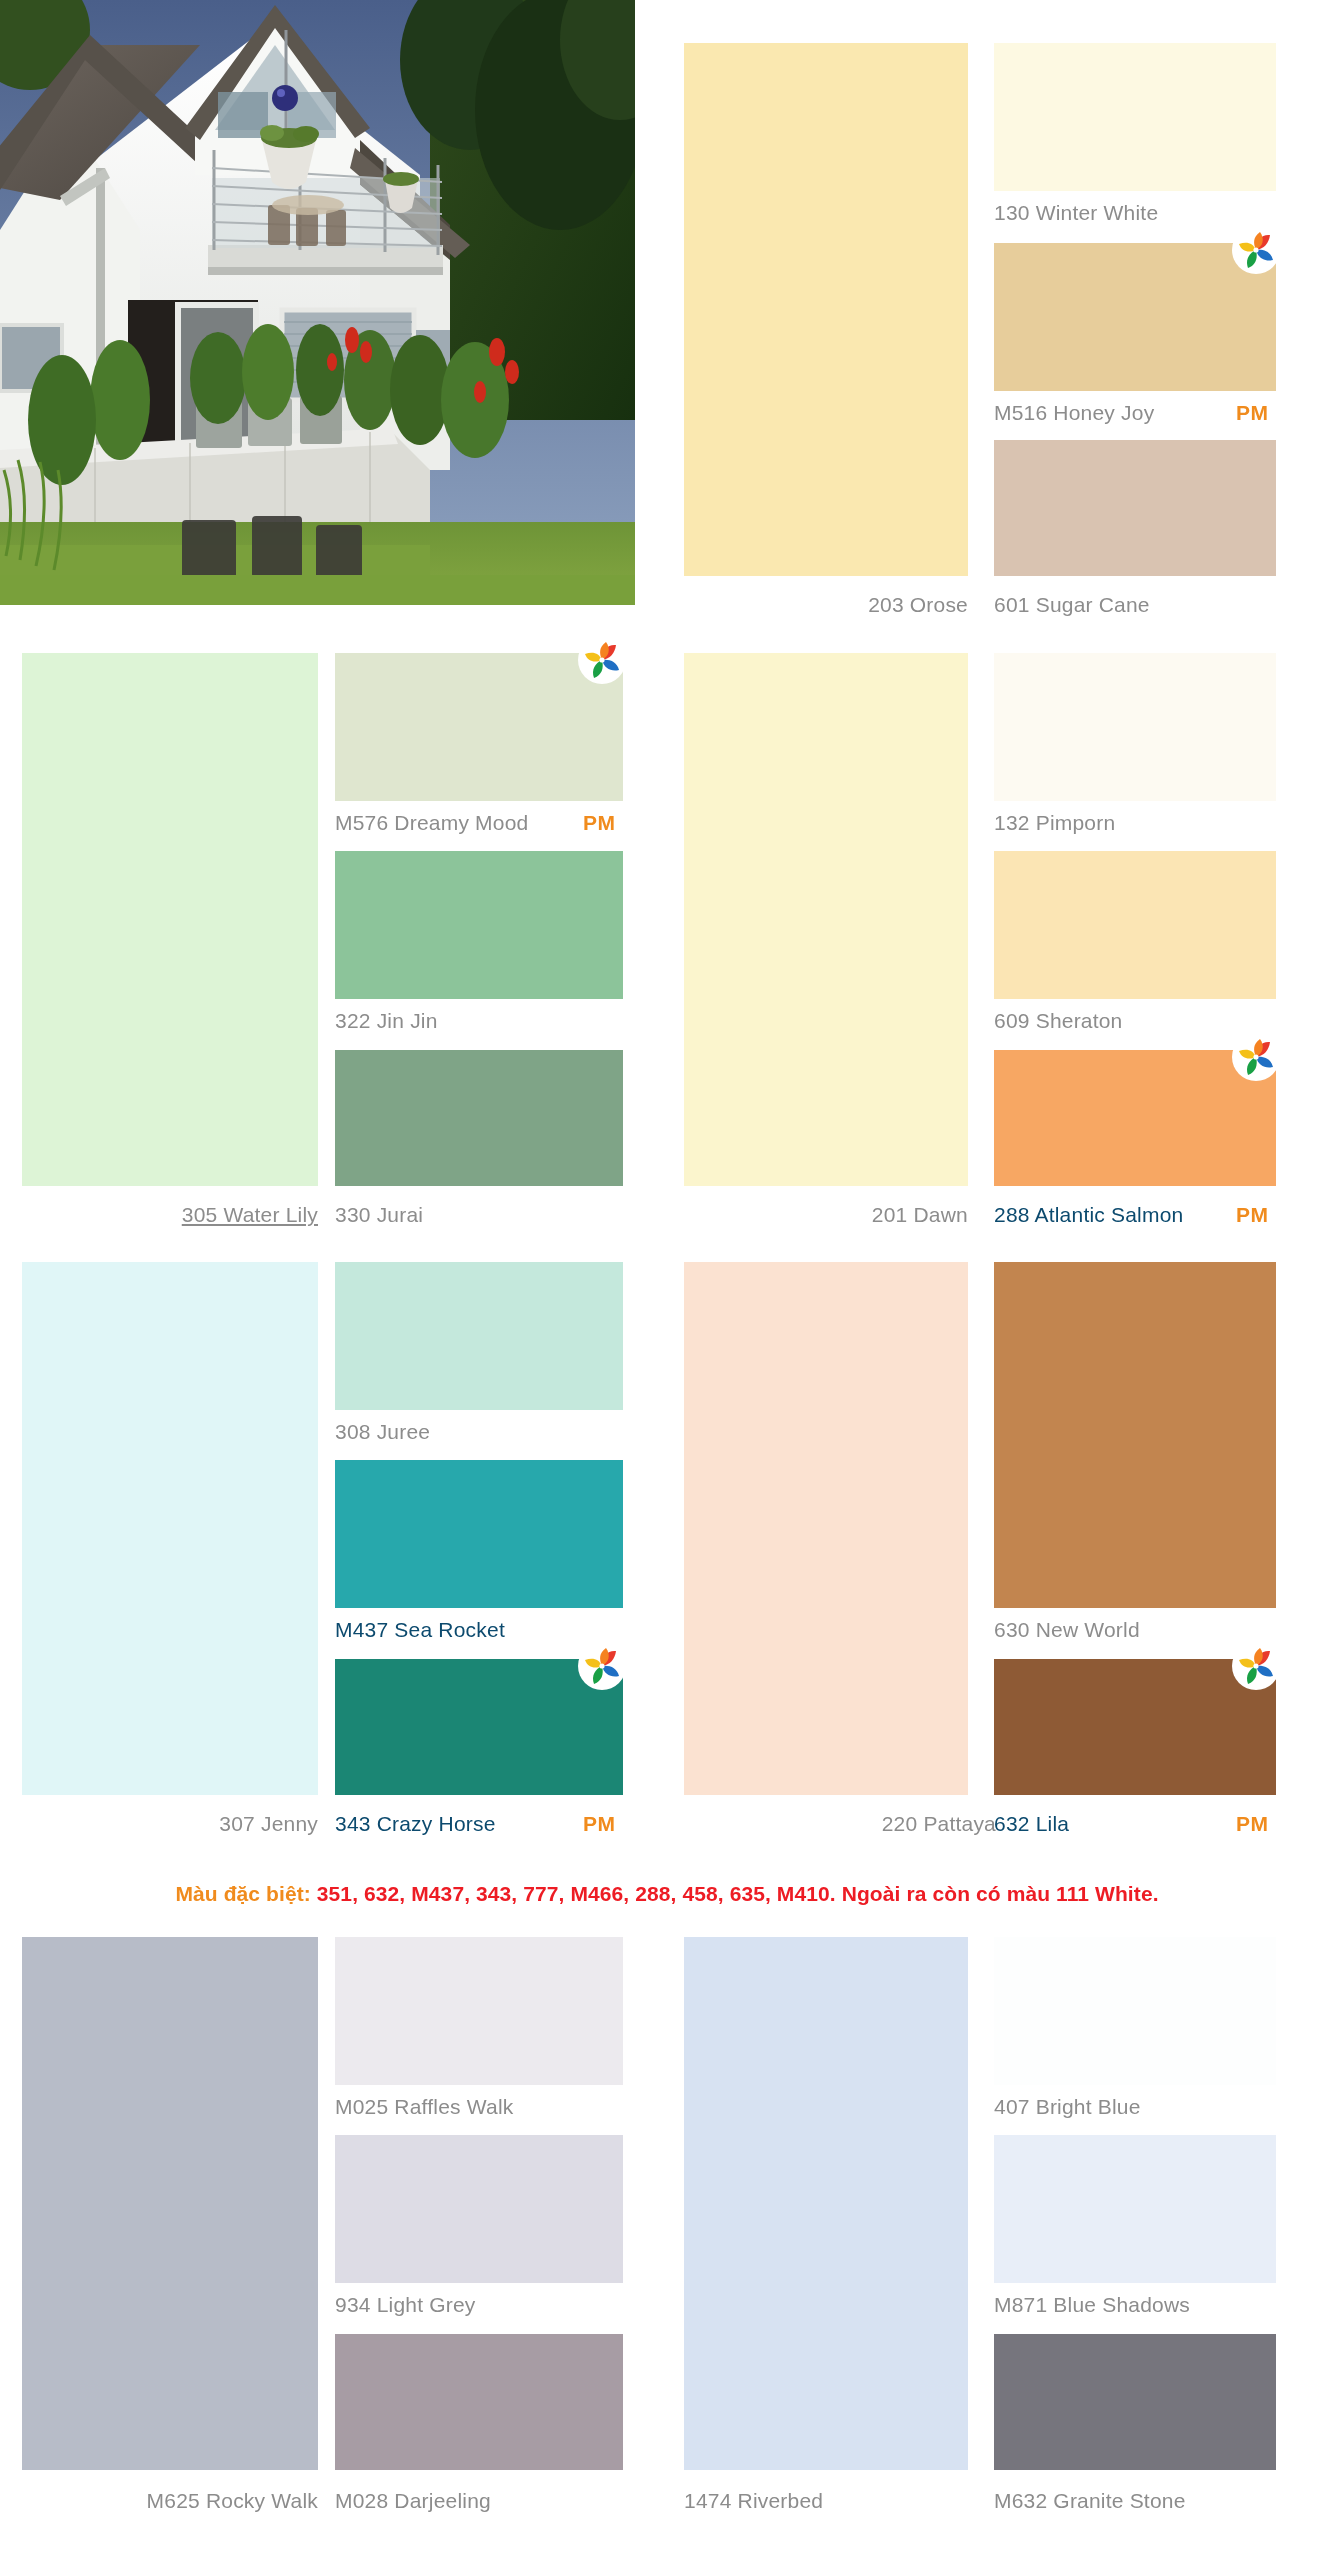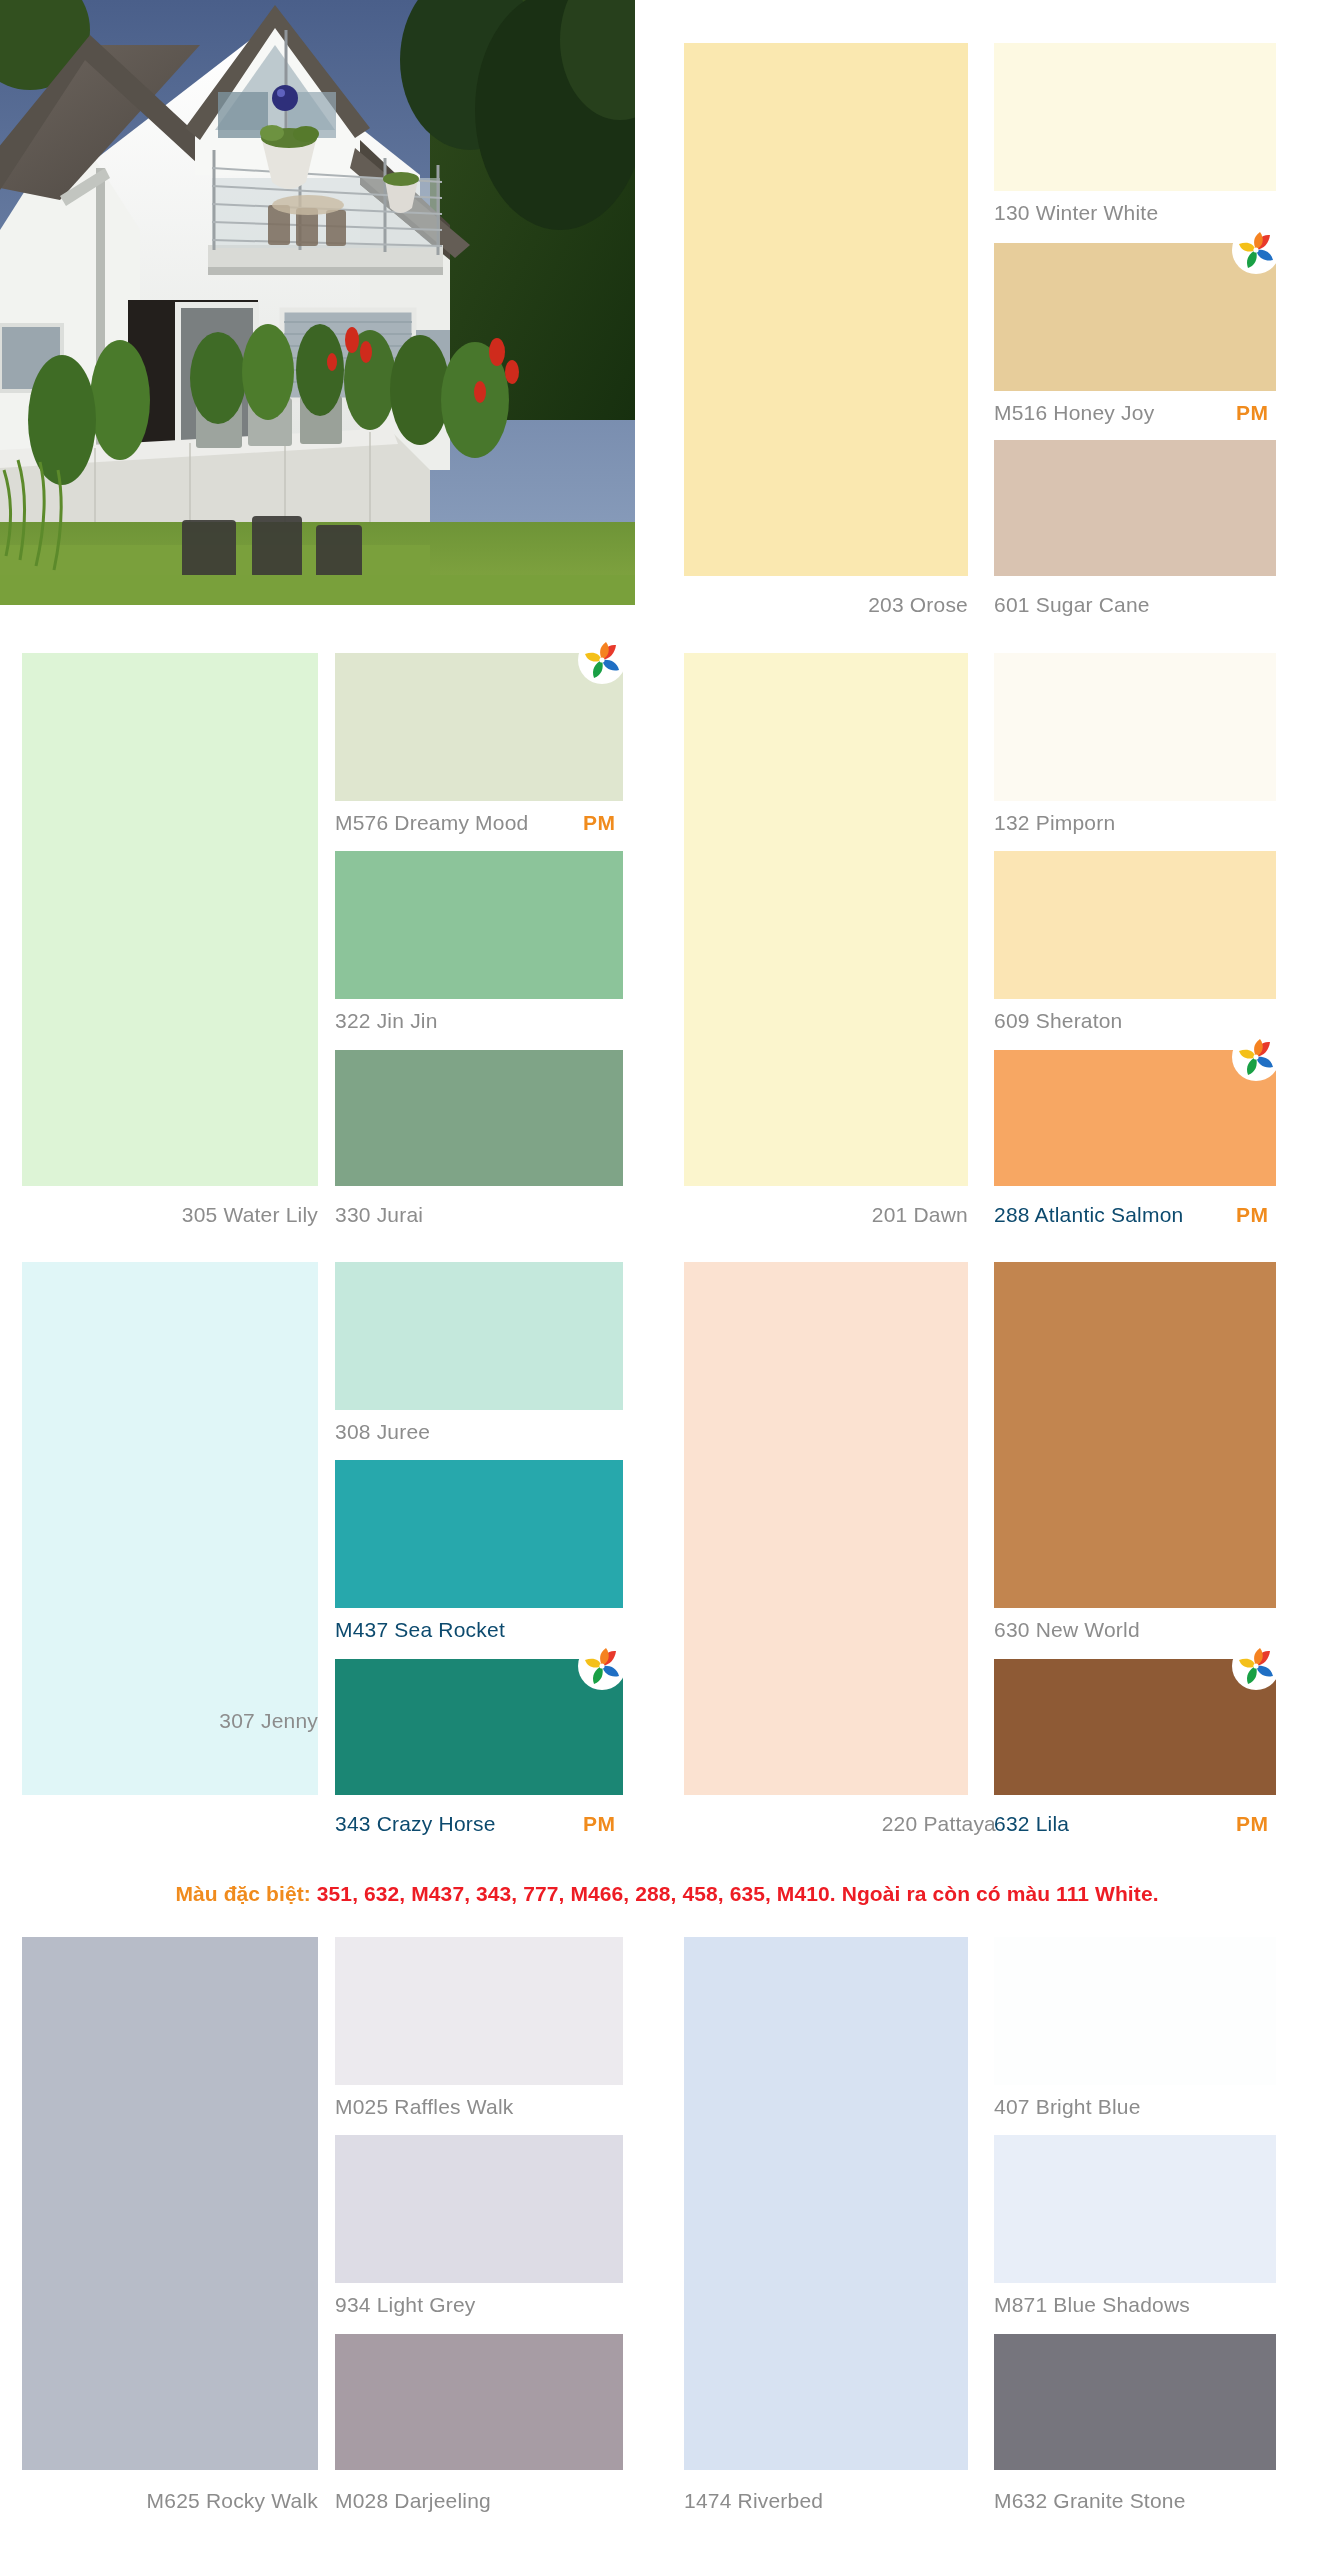--- a/index.html
+++ b/index.html
@@ -258,21 +258,21 @@
       <circle cx="20" cy="20" r="2.6" fill="#ffffff"></circle>
     </svg>
   </div>
   <div class="lbl" style="left:994px;top:402px;">M516 Honey Joy</div>
   <div class="pm" style="left:1236px;top:402px;">PM</div>
 
   <div class="swatch" style="left:994px;top:440px;width:282px;height:136px;background:#d9c3b1;"></div>
   <div class="lbl" style="left:994px;top:594px;">601 Sugar Cane</div>
 
   <div class="swatch" style="left:22px;top:653px;width:296px;height:533px;background:#ddf4d6;"></div>
-  <div class="lbl rightal" style="left:18px;top:1204px;width:300px;">305 Water Lily</div>
+  <div class="lbl rightal" style="left:18px;top:1204px;width:300px;text-decoration:underline;">305 Water Lily</div>
 
   <div class="swatch" style="left:335px;top:653px;width:288px;height:148px;background:#dfe6cf;"></div>
   <div class="wheel" style="left:578px;top:636px;">
     <svg viewBox="0 0 40 40" aria-hidden="true">
       <path d="M20 20 C20 10 26 4 34 5 C33 13 28 19 20 20 Z" fill="#e8392b"></path>
       <path d="M20 20 C28 19 35 22 37 30 C29 32 22 28 20 20 Z" fill="#1f6fc4"></path>
       <path d="M20 20 C22 28 20 35 12 38 C9 30 13 23 20 20 Z" fill="#19a045"></path>
       <path d="M20 20 C13 23 6 22 3 14 C11 11 17 13 20 20 Z" fill="#f4c019"></path>
       <path d="M20 20 C17 13 17 7 24 2 C29 9 27 16 20 20 Z" fill="#f58220"></path>
       <circle cx="20" cy="20" r="2.6" fill="#ffffff"></circle>
@@ -304,21 +304,21 @@
       <path d="M20 20 C22 28 20 35 12 38 C9 30 13 23 20 20 Z" fill="#19a045"></path>
       <path d="M20 20 C13 23 6 22 3 14 C11 11 17 13 20 20 Z" fill="#f4c019"></path>
       <path d="M20 20 C17 13 17 7 24 2 C29 9 27 16 20 20 Z" fill="#f58220"></path>
       <circle cx="20" cy="20" r="2.6" fill="#ffffff"></circle>
     </svg>
   </div>
   <div class="lbl red" style="left:994px;top:1204px;">288 Atlantic Salmon</div>
   <div class="pm" style="left:1236px;top:1204px;">PM</div>
 
   <div class="swatch" style="left:22px;top:1262px;width:296px;height:533px;background:#e0f6f7;"></div>
-  <div class="lbl rightal" style="left:18px;top:1710px;width:300px;">307 Jenny</div>
+  <div class="lbl rightal" style="left:18px;top:1813px;width:300px;">307 Jenny</div>
 
   <div class="swatch" style="left:335px;top:1262px;width:288px;height:148px;background:#c4e8dc;"></div>
   <div class="lbl" style="left:335px;top:1421px;">308 Juree</div>
 
   <div class="swatch" style="left:335px;top:1460px;width:288px;height:148px;background:#27a8ac;"></div>
   <div class="lbl red" style="left:335px;top:1619px;">M437 Sea Rocket</div>
 
   <div class="swatch" style="left:335px;top:1659px;width:288px;height:136px;background:#1b8674;"></div>
   <div class="wheel" style="left:578px;top:1642px;">
     <svg viewBox="0 0 40 40" aria-hidden="true">

